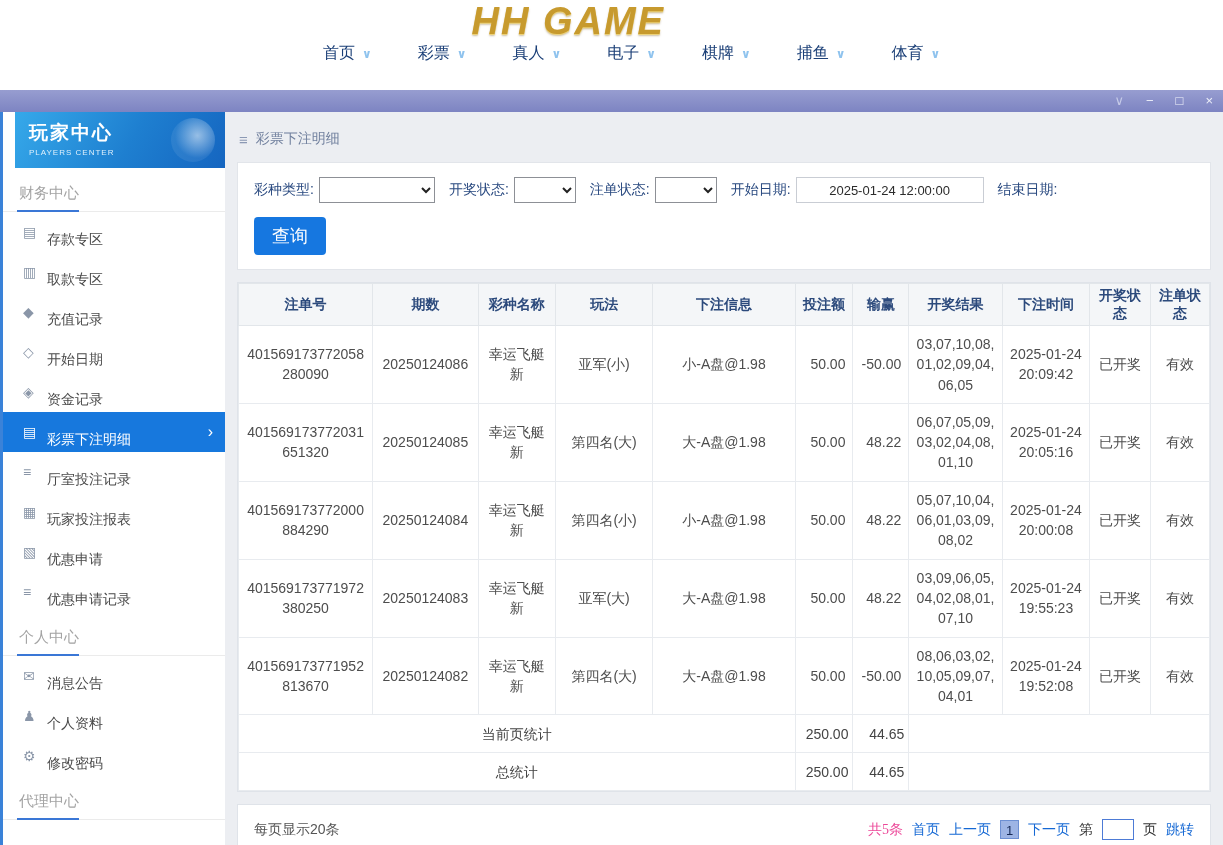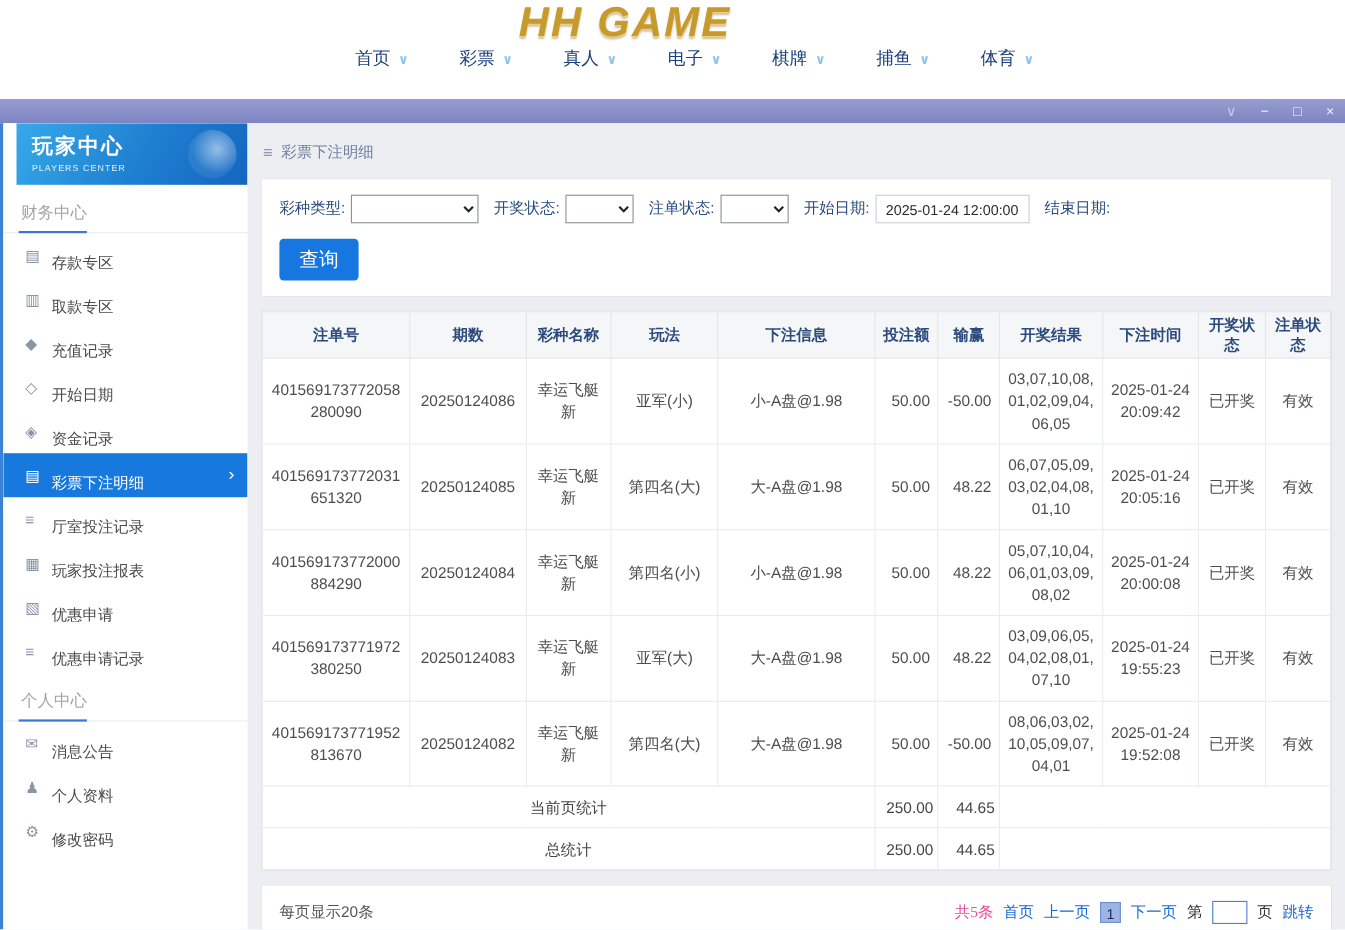--- a/index.html
+++ b/index.html
@@ -50,21 +50,21 @@
     padding:8px 2px 14px; }
   .breadcrumb .bc-icon { color:#8b99b4; font-size:15px; }
 
   .filter-panel { background:#fff; border:1px solid #e2e5ea; padding:14px 16px 14px; margin-bottom:12px; }
   .filter-row { display:flex; align-items:center; flex-wrap:nowrap; }
   .flabel { color:#2a4a80; font-size:14px; margin-right:5px; white-space:nowrap; }
   .fgap { margin-left:14px; }
   .filter-row select { height:26px; font-size:13px; border:1px solid #8d9096; background:#fff; color:#222; }
   .sel-type { width:116px; }
   .sel-small { width:62px; }
-  .date-input { width:140px; height:26px; border:1px solid #c9cdd4; font-size:13px; color:#2b2b2b;
+  .date-input { width:188px; height:26px; border:1px solid #c9cdd4; font-size:13px; color:#2b2b2b;
     text-align:center; background:#fff; }
   .btn-search { margin-top:14px; background:#1677e0; color:#fff; border:none; border-radius:4px;
     padding:7px 18px; font-size:18px; cursor:pointer; }
 
   
   .table-panel { background:#fff; border:1px solid #dfe3e9; }
   table { width:100%; border-collapse:collapse; table-layout:fixed; }
   th { background:#f4f6f8; color:#2c4a7c; font-size:14px; font-weight:bold; height:42px;
     border:1px solid #e2e6ea; padding:2px; }
   td { border:1px solid #e8ebef; color:#4d4d4d; font-size:14px; padding:8px 5px; text-align:center;
@@ -190,20 +190,23 @@
               <span class="sb-label">消息公告</span>
             </div>
             <div class="sb-item">
               <span class="sb-icon">♟</span>
               <span class="sb-label">个人资料</span>
             </div>
             <div class="sb-item">
               <span class="sb-icon">⚙</span>
               <span class="sb-label">修改密码</span>
             </div>
+          </div>
+          <div class="sb-section">
+            <div class="sb-title">代理中心</div>
           </div>
         </div>
     </aside>
 
     <main class="content">
       <div class="breadcrumb">
         <span class="bc-icon">≡</span>
         <span>彩票下注明细</span>
       </div>
 

